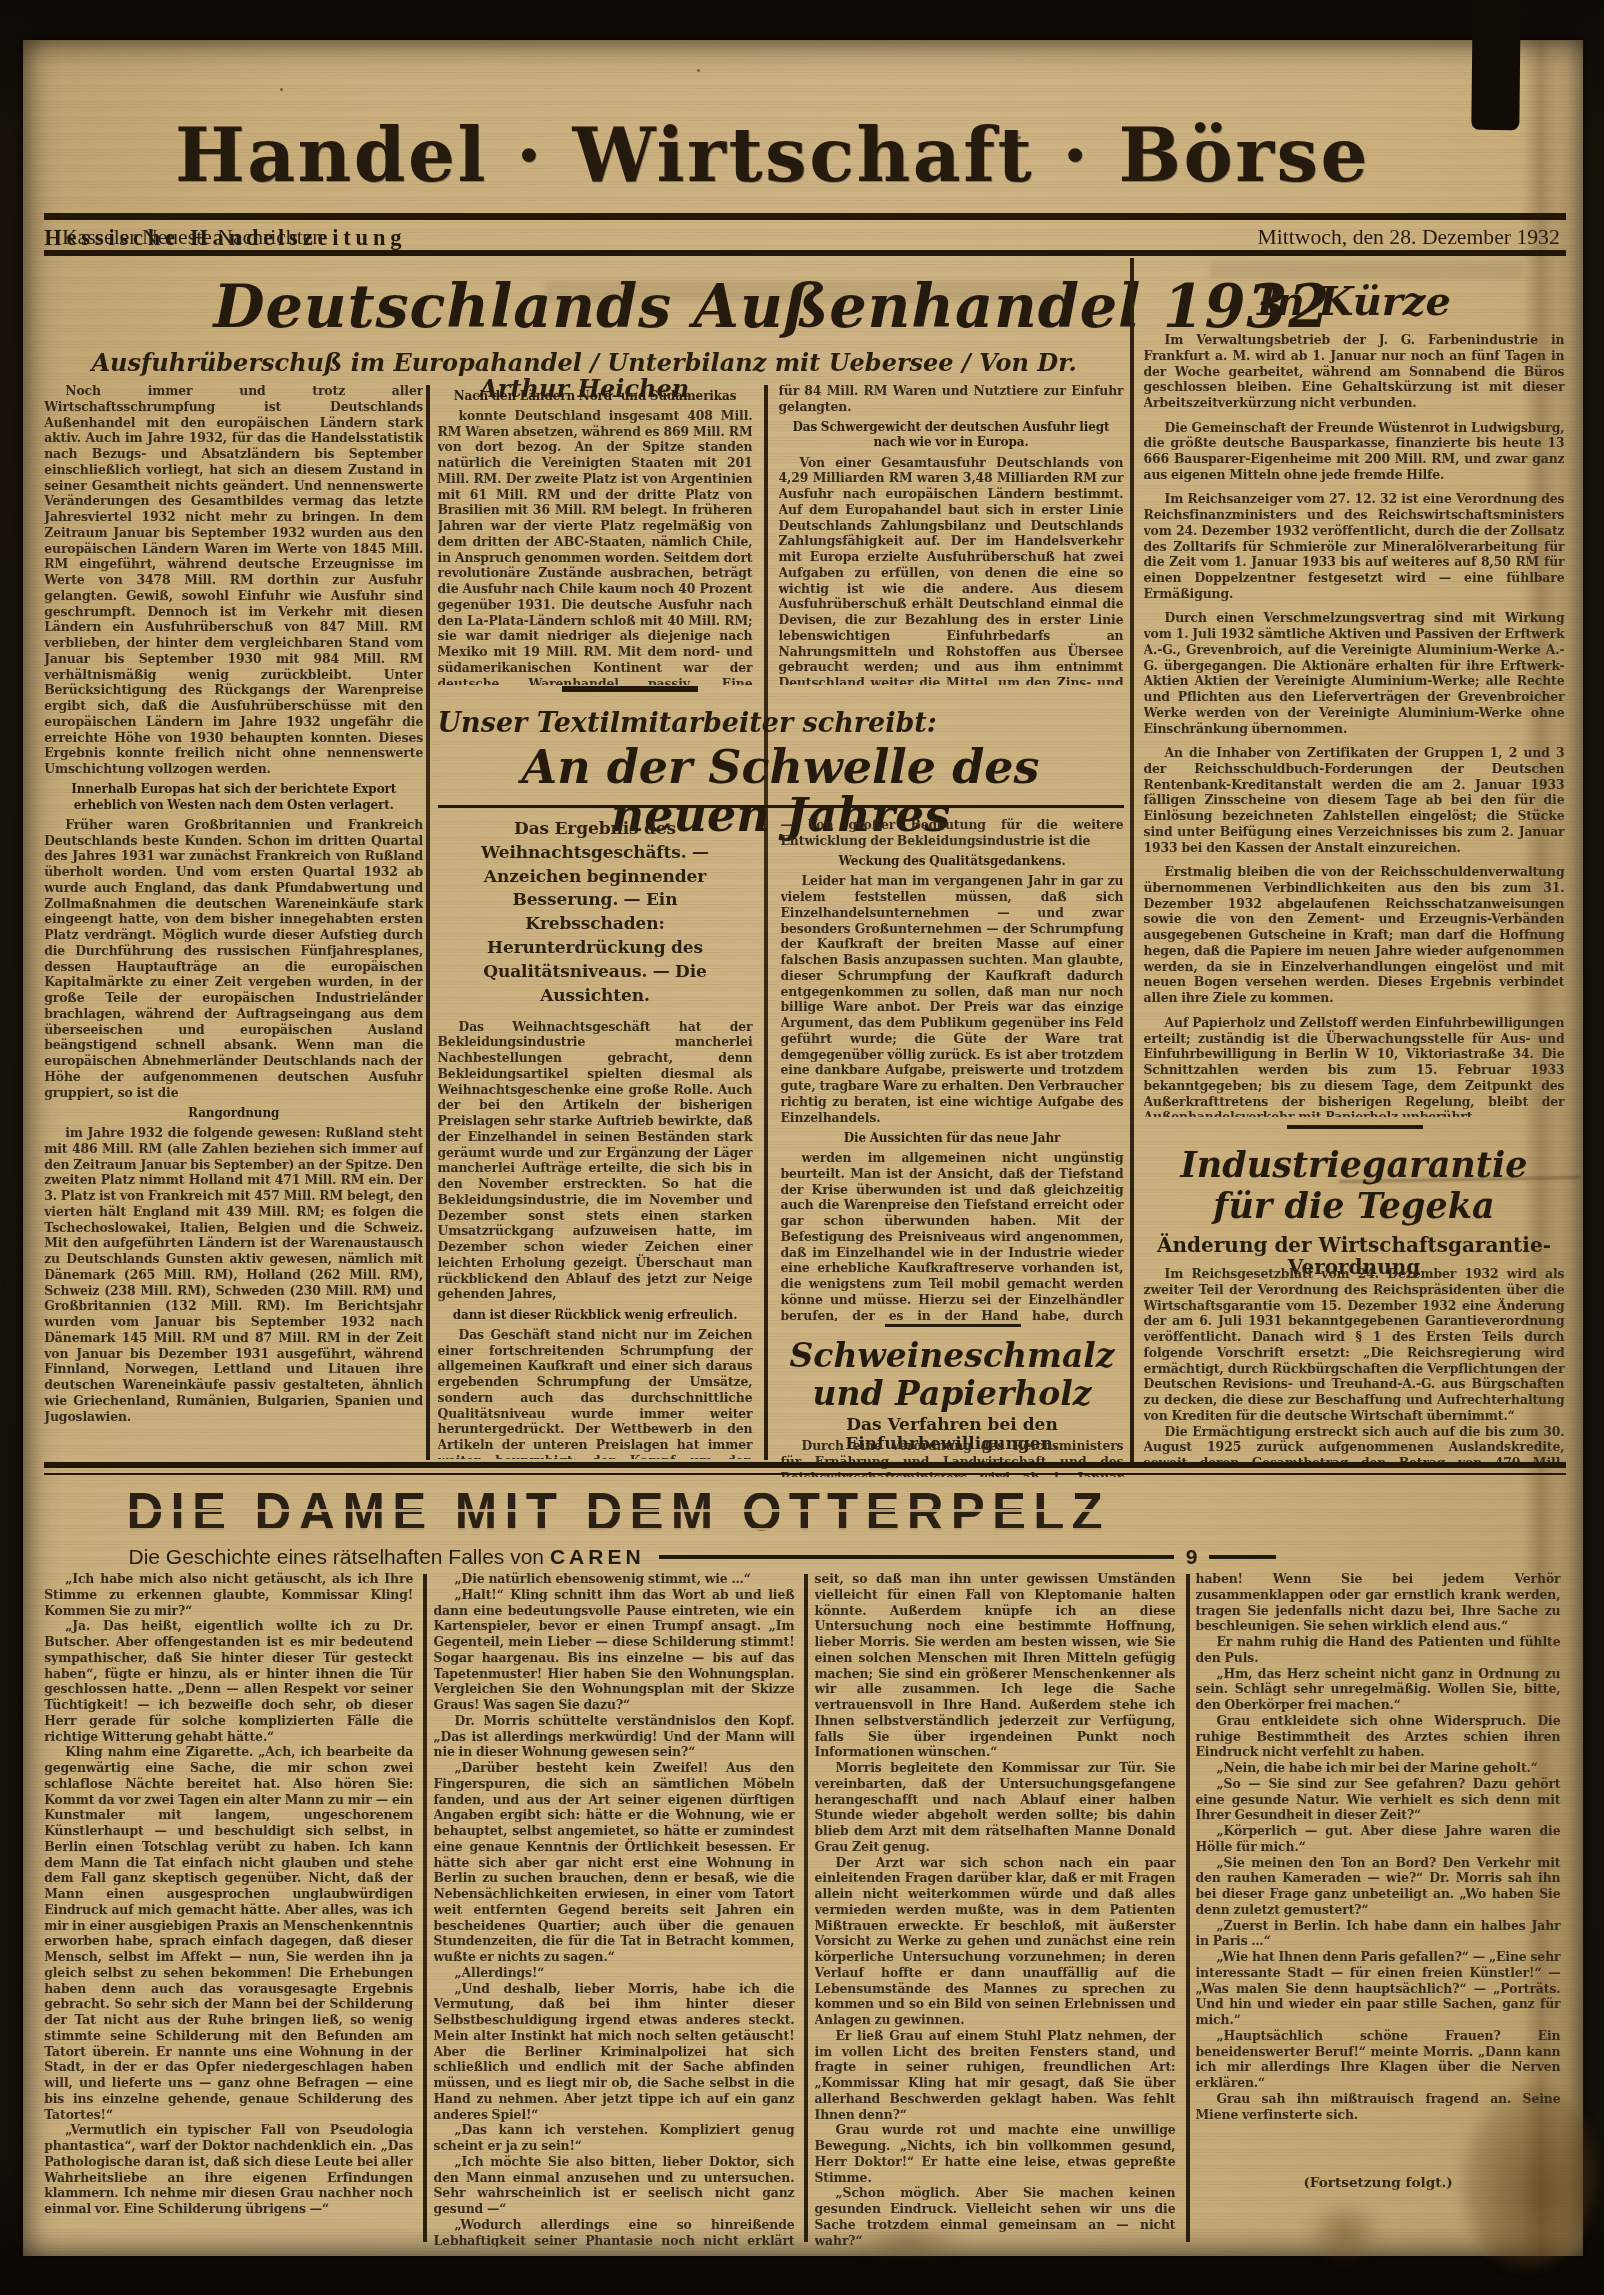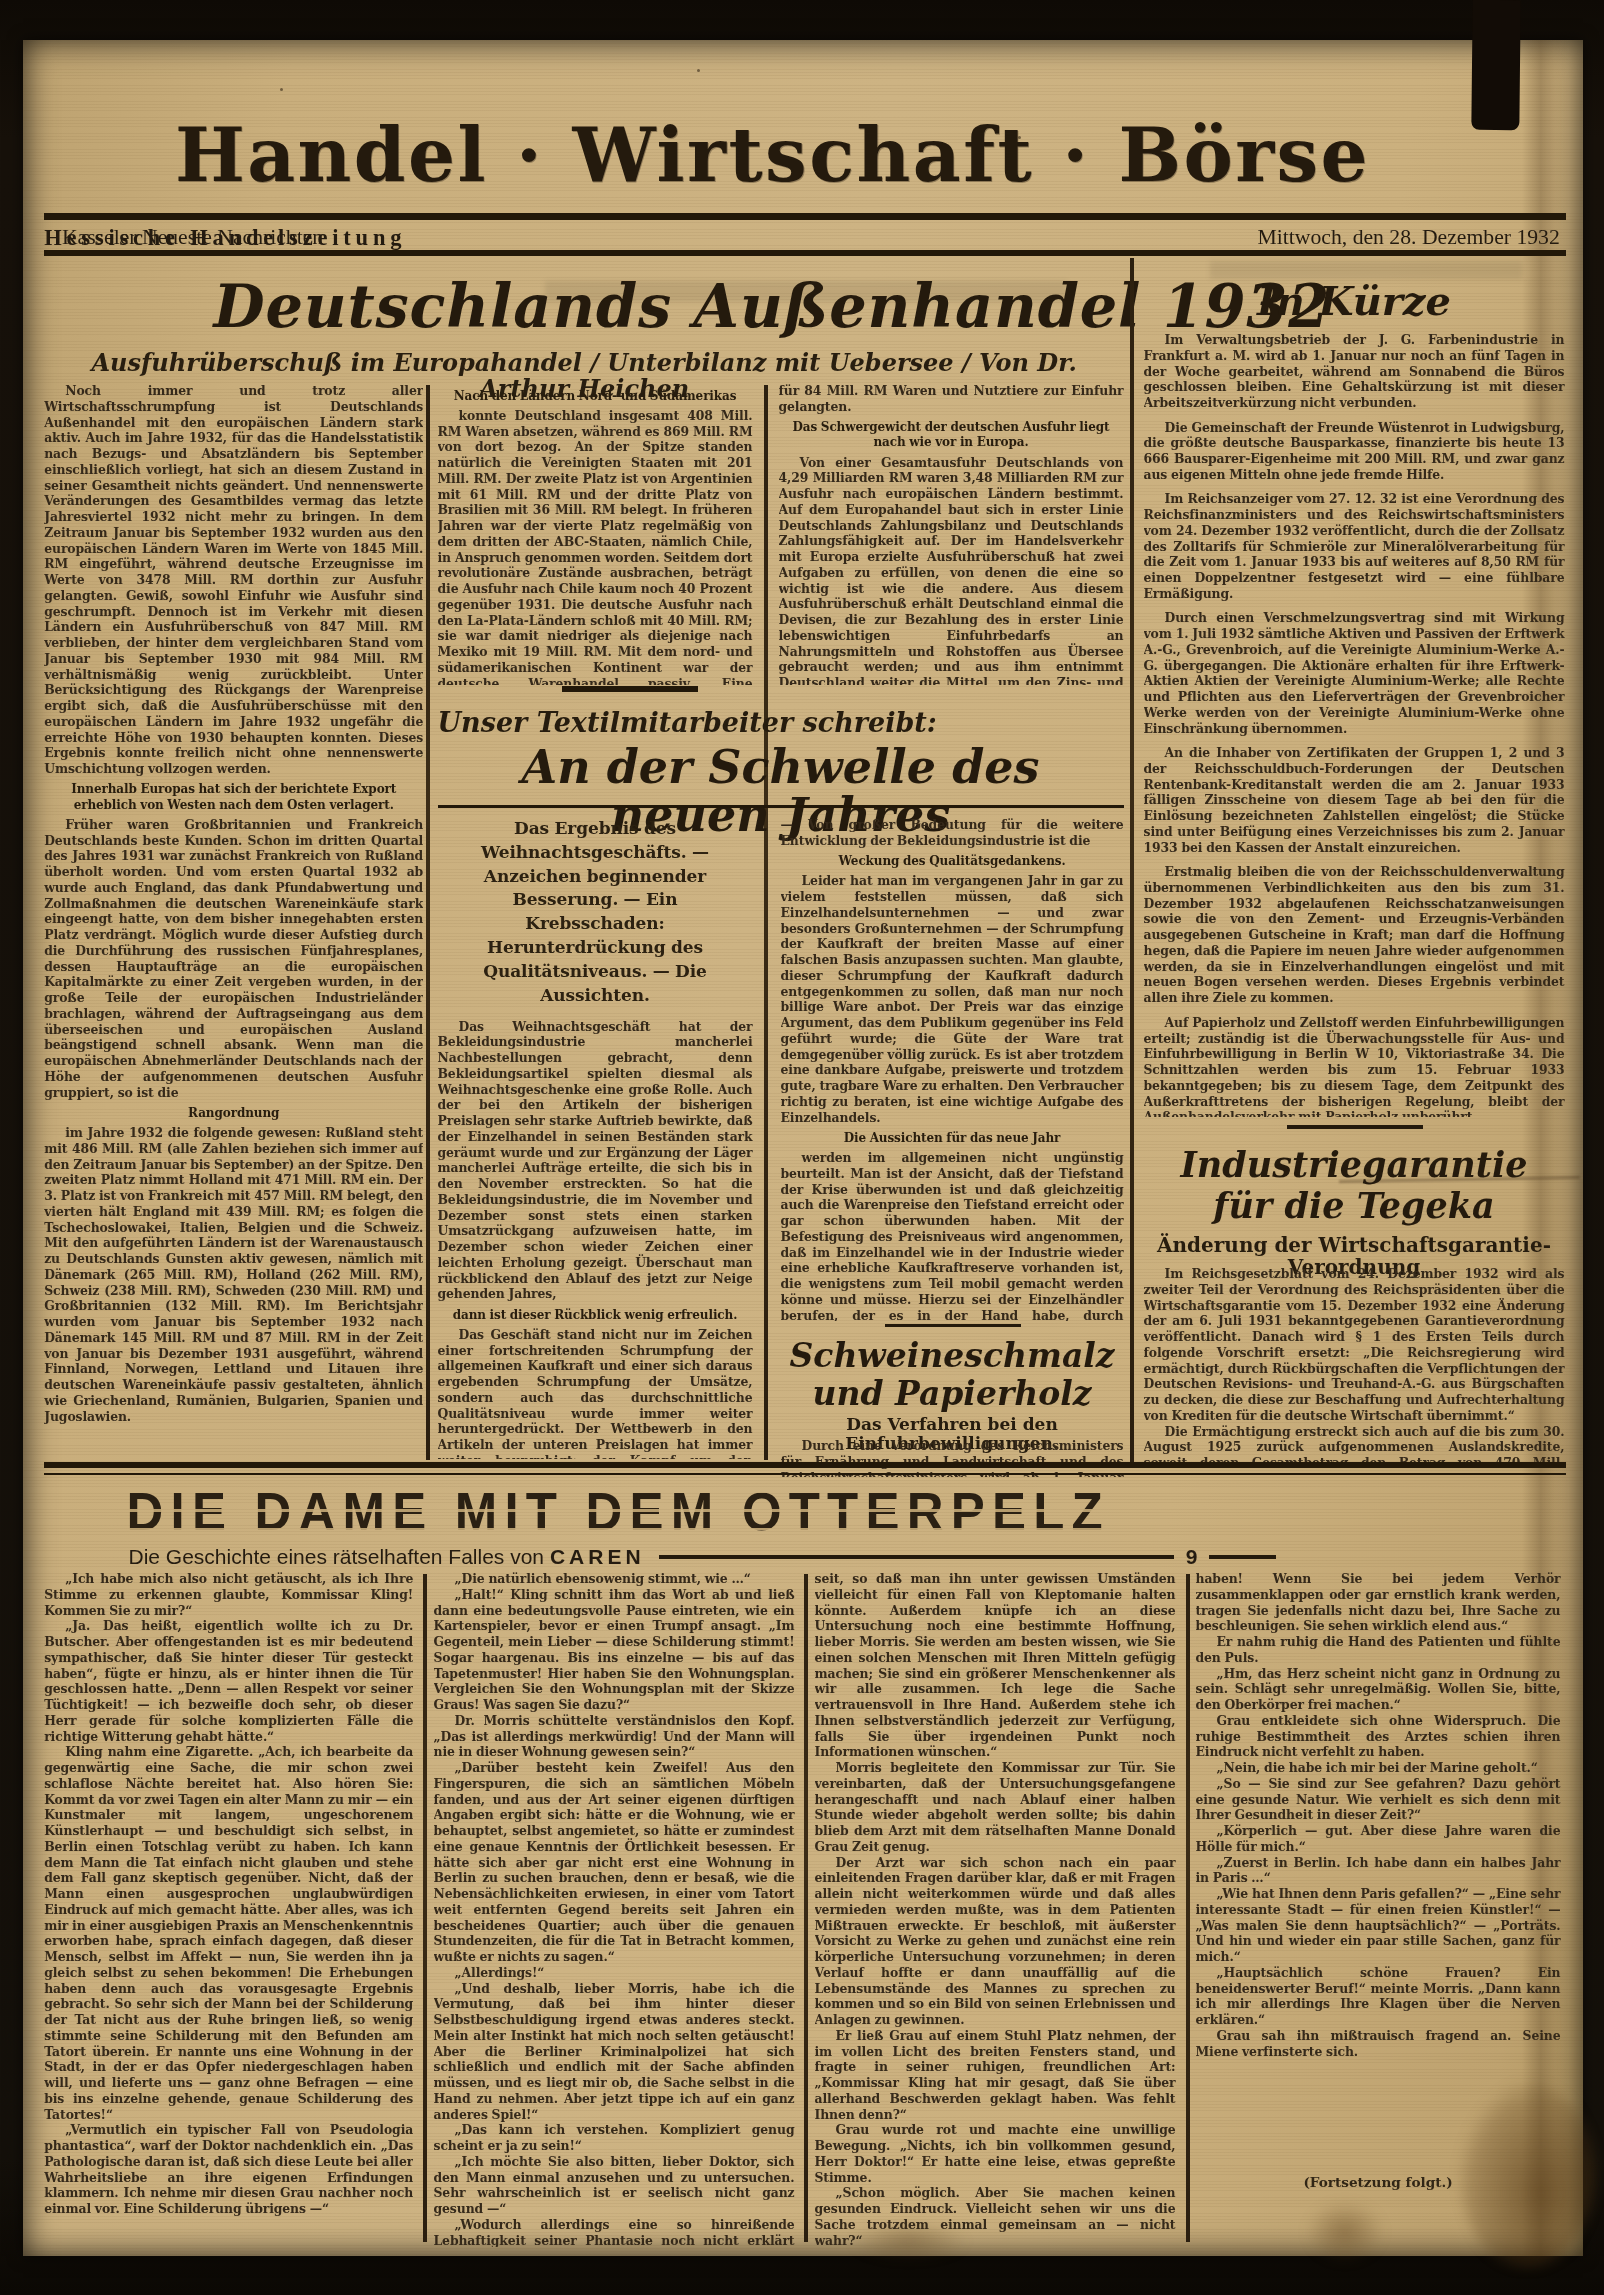--- a/index.html
+++ b/index.html
@@ -226,20 +226,21 @@
     </div>
   <div class="vrule" style="left:1163px;top:1534px;height:668px;"></div>
   <div class="col" style="left:1173px;top:1531px;width:365px;height:600px;">
       <p class="cont">haben! Wenn Sie bei jedem Verhör zusammenklappen oder gar ernstlich krank werden, tragen Sie jedenfalls nicht dazu bei, Ihre Sache zu beschleunigen. Sie sehen wirklich elend aus.“</p>
       <p>Er nahm ruhig die Hand des Patienten und fühlte den Puls.</p>
       <p>„Hm, das Herz scheint nicht ganz in Ordnung zu sein. Schlägt sehr unregelmäßig. Wollen Sie, bitte, den Oberkörper frei machen.“</p>
       <p>Grau entkleidete sich ohne Widerspruch. Die ruhige Bestimmtheit des Arztes schien ihren Eindruck nicht verfehlt zu haben.</p>
       <p>„Nein, die habe ich mir bei der Marine geholt.“</p>
       <p>„So — Sie sind zur See gefahren? Dazu gehört eine gesunde Natur. Wie verhielt es sich denn mit Ihrer Gesundheit in dieser Zeit?“</p>
       <p>„Körperlich — gut. Aber diese Jahre waren die Hölle für mich.“</p>
+      <p>„Sie meinen den Ton an Bord? Den Verkehr mit den rauhen Kameraden — wie?“ Dr. Morris sah ihn bei dieser Frage ganz unbeteiligt an. „Wo haben Sie denn zuletzt gemustert?“</p>
       <p>„Zuerst in Berlin. Ich habe dann ein halbes Jahr in Paris …“</p>
       <p>„Wie hat Ihnen denn Paris gefallen?“ — „Eine sehr interessante Stadt — für einen freien Künstler!“ — „Was malen Sie denn hauptsächlich?“ — „Porträts. Und hin und wieder ein paar stille Sachen, ganz für mich.“</p>
       <p>„Hauptsächlich schöne Frauen? Ein beneidenswerter Beruf!“ meinte Morris. „Dann kann ich mir allerdings Ihre Klagen über die Nerven erklären.“</p>
       <p>Grau sah ihn mißtrauisch fragend an. Seine Miene verfinsterte sich.</p>
     </div>
   <div class="fortsetzung">(Fortsetzung folgt.)</div>
 
 </div>
 
 <div class="page-gap"></div>

